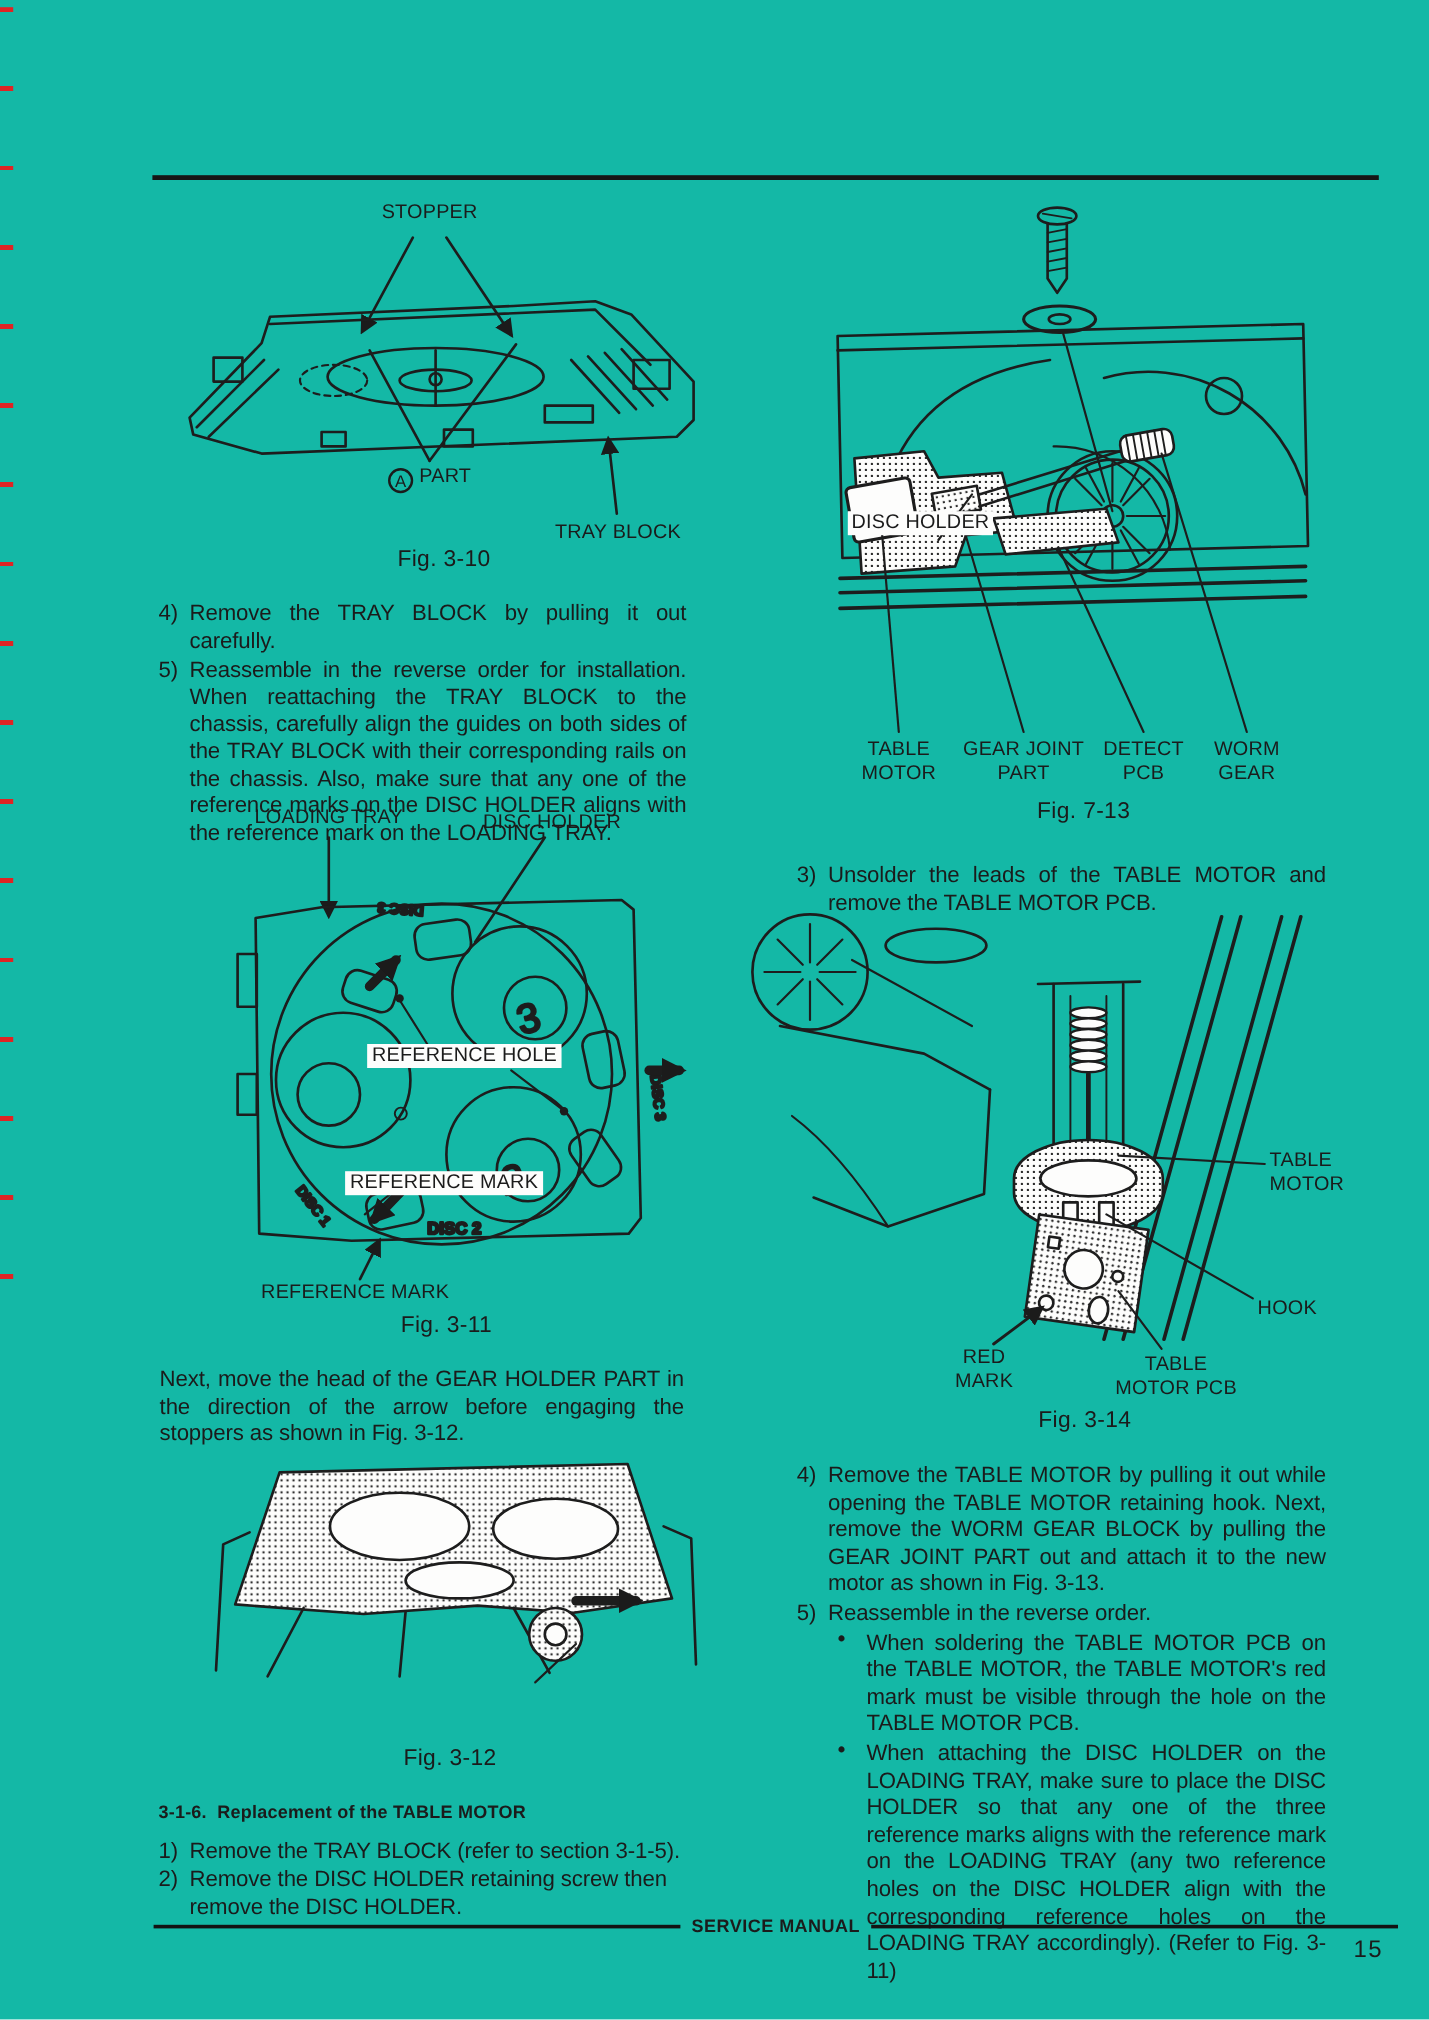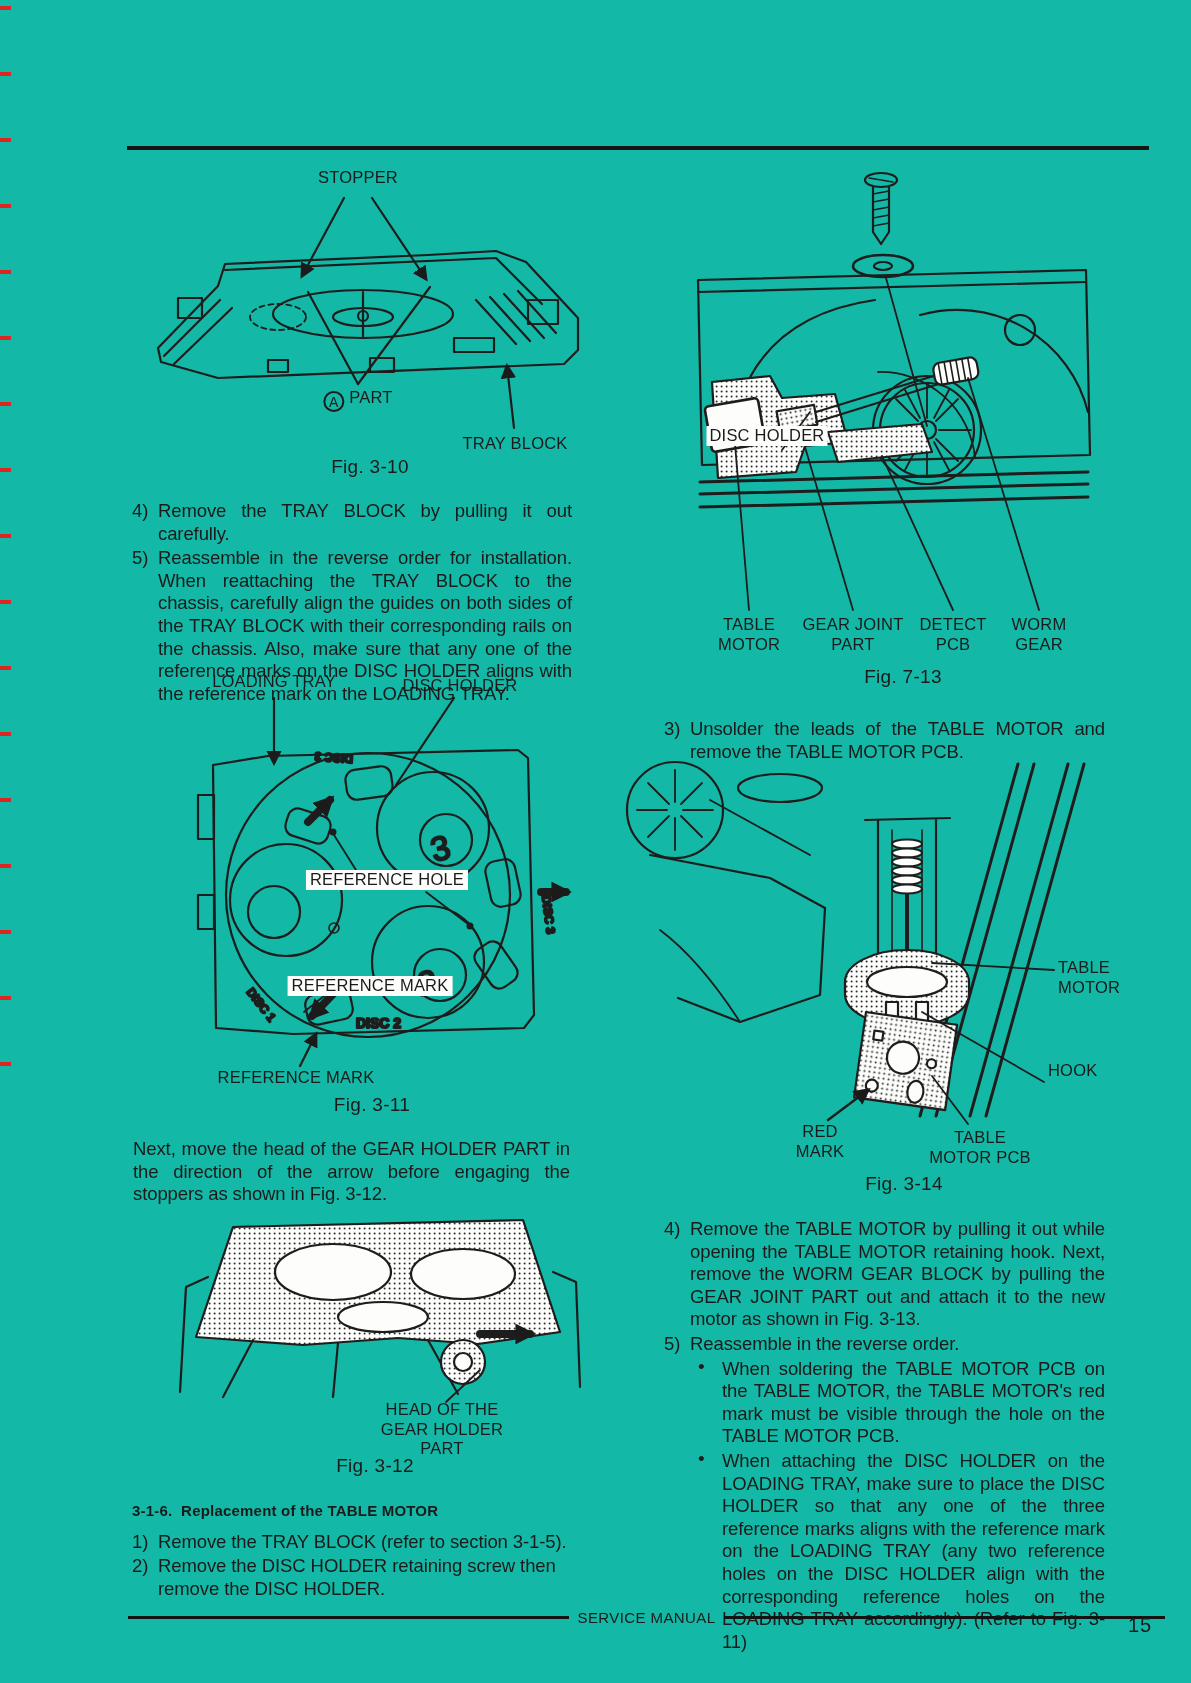--- a/index.html
+++ b/index.html
@@ -26,21 +26,21 @@
   .bullets { margin-left:5px; }
   .bitem { position:relative; padding-left:53px; margin-top:2px; }
   .bitem > .b { position:absolute; left:29px; top:-2px; font-size:19px; }
   .heading { font-size:15px; font-weight:700; letter-spacing:.2px; white-space:pre-wrap; margin-bottom:8px; text-align:left; }
   .circledA {
     display:inline-block; width:21px; height:21px; border:2px solid #1b1b1b; border-radius:50%;
     text-align:center; line-height:19px; font-size:14px; font-weight:400; vertical-align:-4px; margin-right:5px;
   }
   .footer { position:absolute; left:128px; top:1597px; width:1037px; display:flex; align-items:center; }
   .fr-line { flex:1; height:3.5px; background:#131313; }
-  .fr-text { font-size:15px; font-weight:400; letter-spacing:.4px; margin:12px 9px; }
+  .fr-text { font-size:15px; font-weight:700; letter-spacing:.4px; margin:0 9px; }
   .pagenum { position:absolute; left:1112px; top:1614px; font-size:20px; letter-spacing:1px;margin-left:16px; }
   .svgtxt { font-family:"Liberation Sans", sans-serif; fill:#1d1d1d; }
 </style>
 </head>
 <body>
 
 <svg width="0" height="0" style="position:absolute" aria-hidden="true">
   <defs>
     <pattern id="dots" width="5" height="5" patternUnits="userSpaceOnUse">
       <rect width="5" height="5" fill="#fdfdfc"></rect>
@@ -171,22 +171,20 @@
       <polyline points="80,65 58,75 52,180"></polyline>
       <polyline points="425,60 448,70 452,175"></polyline>
       <line x1="125" y1="128" x2="95" y2="185"></line>
       <line x1="210" y1="131" x2="205" y2="185"></line>
       <line x1="300" y1="128" x2="330" y2="182"></line>
       <circle cx="335" cy="150" r="22" fill="url(#dots)"></circle>
       <circle cx="335" cy="150" r="9" fill="#fdfdfc"></circle>
       <line x1="352" y1="122" x2="402" y2="122" stroke-width="8" marker-end="url(#ahb)"></line>
       <line x1="352" y1="158" x2="318" y2="190" stroke-width="1.8"></line>
     </svg>
-    <div class="lbl ctr pre" style="left:314px;top:188px">HEAD OF THE
-GEAR HOLDER PART</div>
     <div class="caption" style="left:247px;top:243px">Fig. 3-12</div>
   </div>
 
   <div class="txt" style="left:132px;top:1500px;width:442px;text-align:left">
     <div class="heading">3-1-6.  Replacement of the TABLE MOTOR</div>
     <div class="item">
       <span class="num">1)</span>
       <span>Remove the TRAY BLOCK (refer to section 3-1-5).</span>
     </div>
     <div class="item">
@@ -344,21 +342,21 @@
         <ellipse cx="300" cy="330" rx="8" ry="11" fill="#fdfdfc"></ellipse>
       </g>
 
       <line x1="434" y1="210" x2="312" y2="203" stroke-width="1.8"></line>
       <line x1="424" y1="322" x2="302" y2="252" stroke-width="1.8"></line>
       <line x1="208" y1="360" x2="248" y2="330" stroke-width="2.4" marker-end="url(#ahs)"></line>
       <line x1="348" y1="364" x2="312" y2="316" stroke-width="1.8"></line>
     </svg>
     <div class="lbl pre" style="left:438px;top:198px">TABLE
 MOTOR</div>
-    <div class="lbl" style="left:428px;top:301px">HOOK</div>
+    <div class="lbl" style="left:428px;top:321px">HOOK</div>
     <div class="lbl ctr pre" style="left:200px;top:362px">RED
 MARK</div>
     <div class="lbl ctr pre" style="left:360px;top:368px">TABLE
 MOTOR PCB</div>
     <div class="caption" style="left:284px;top:413px">Fig. 3-14</div>
   </div>
 
   <div class="txt" style="left:664px;top:1218px;width:441px">
     <div class="item">
       <span class="num">4)</span>

